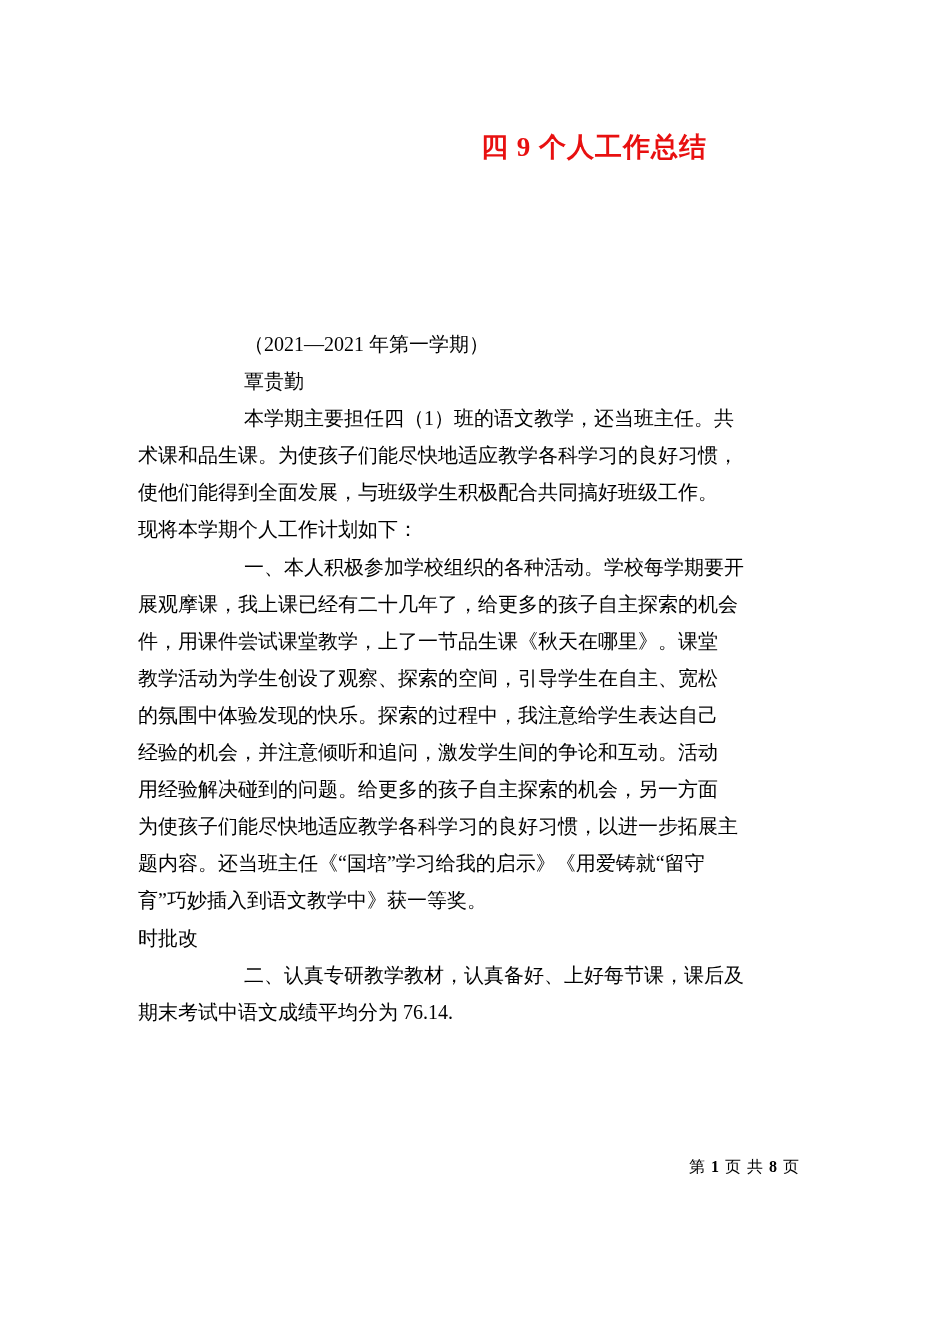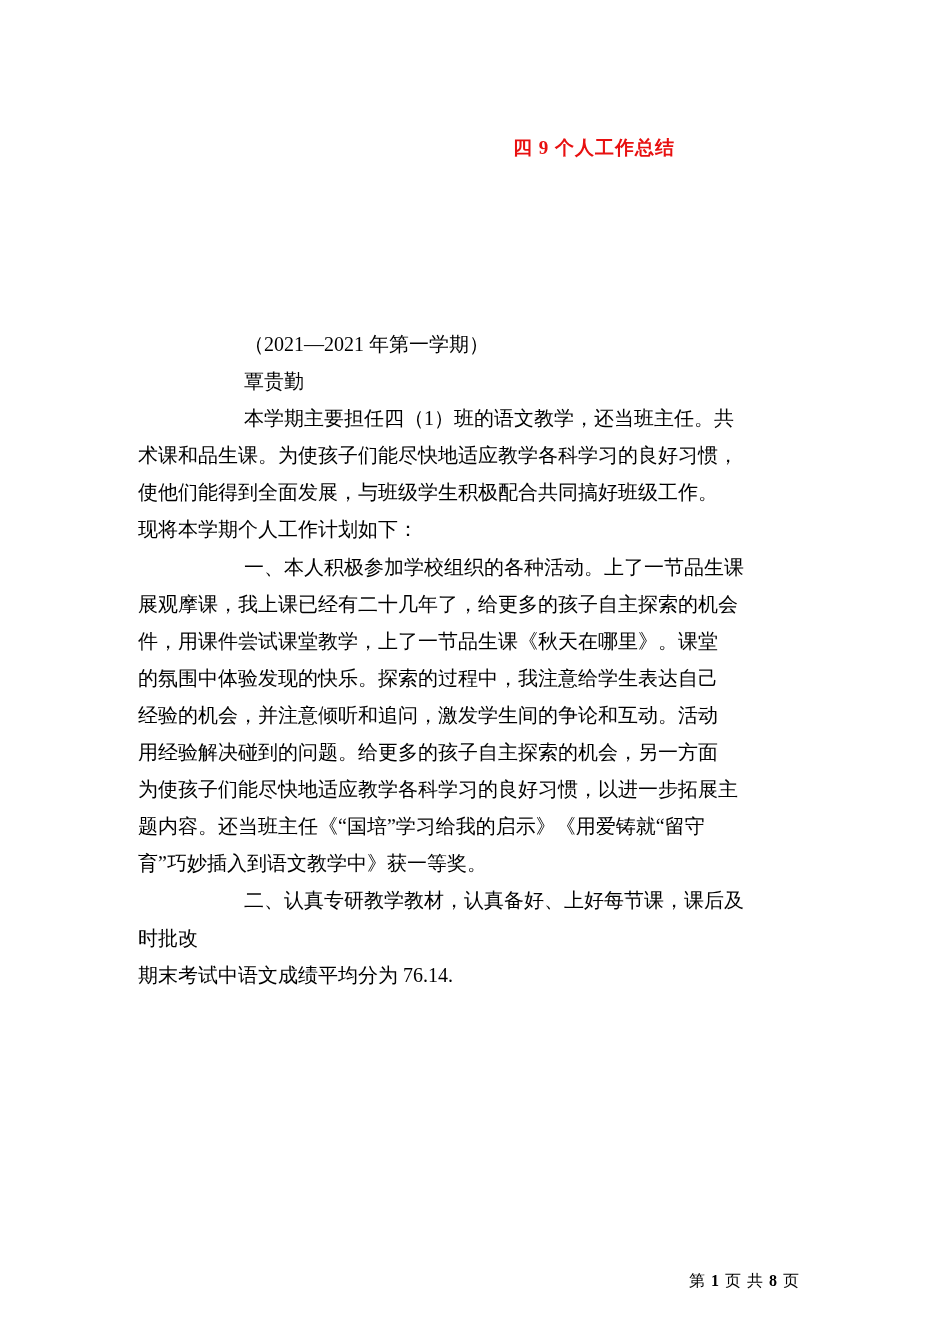--- a/index.html
+++ b/index.html
@@ -16,21 +16,21 @@
     font-family: "Liberation Serif", "DejaVu Serif", serif;
     color: #000000;
   }
   .title {
     position: absolute;
     top: 129px;
     left: 238px;
     width: 712px;
     margin: 0;
     text-align: center;
-    font-size: 19px;
+    font-size: 27px;
     font-weight: bold;
     line-height: 37px;
     letter-spacing: 1px;
     white-space: nowrap;
   }
   .body-text {
     position: absolute;
     top: 326px;
     left: 138px;
     width: 684px;
@@ -39,21 +39,21 @@
     height: 37.1px;
     line-height: 37.1px;
     font-size: 20px;
     white-space: nowrap;
   }
   .line.indent {
     padding-left: 106px;
   }
   .footer {
     position: absolute;
-    top: 1268px;
+    top: 1154px;
     right: 150px;
     font-size: 16px;
     line-height: 26px;
     letter-spacing: 1px;
     white-space: nowrap;
   }
   .footer .num {
     font-weight: bold;
   }
 </style>
@@ -63,28 +63,29 @@
 <div class="page">
   <h1 class="title" style="color: rgb(232, 16, 16);">四 9 个人工作总结</h1>
 
   <div class="body-text" id="body-lines">
       <div class="line indent">（2021—2021 年第一学期）</div>
       <div class="line indent">覃贵勤</div>
       <div class="line indent">本学期主要担任四（1）班的语文教学，还当班主任。共</div>
       <div class="line">术课和品生课。为使孩子们能尽快地适应教学各科学习的良好习惯，</div>
       <div class="line">使他们能得到全面发展，与班级学生积极配合共同搞好班级工作。</div>
       <div class="line">现将本学期个人工作计划如下：</div>
-      <div class="line indent">一、本人积极参加学校组织的各种活动。上了一节品生课</div>
+      <div class="line indent">一、本人积极参加学校组织的各种活动。学校每学期要开</div>
       <div class="line">展观摩课，我上课已经有二十几年了，给更多的孩子自主探索的机会</div>
       <div class="line">件，用课件尝试课堂教学，上了一节品生课《秋天在哪里》。课堂</div>
+      <div class="line">教学活动为学生创设了观察、探索的空间，引导学生在自主、宽松</div>
       <div class="line">的氛围中体验发现的快乐。探索的过程中，我注意给学生表达自己</div>
       <div class="line">经验的机会，并注意倾听和追问，激发学生间的争论和互动。活动</div>
       <div class="line">用经验解决碰到的问题。给更多的孩子自主探索的机会，另一方面</div>
       <div class="line">为使孩子们能尽快地适应教学各科学习的良好习惯，以进一步拓展主</div>
       <div class="line">题内容。还当班主任《“国培”学习给我的启示》《用爱铸就“留守</div>
       <div class="line">育”巧妙插入到语文教学中》获一等奖。</div>
+      <div class="line">时批改</div>
       <div class="line indent">二、认真专研教学教材，认真备好、上好每节课，课后及</div>
-      <div class="line">时批改</div>
       <div class="line">期末考试中语文成绩平均分为 76.14.</div>
     </div>
 
   <div class="footer" id="page-footer"><span class="label">第 </span><span class="num">1</span><span class="label"> 页 共 </span><span class="num">8</span><span class="label"> 页</span></div>
 </div>
 
 </body></html>

